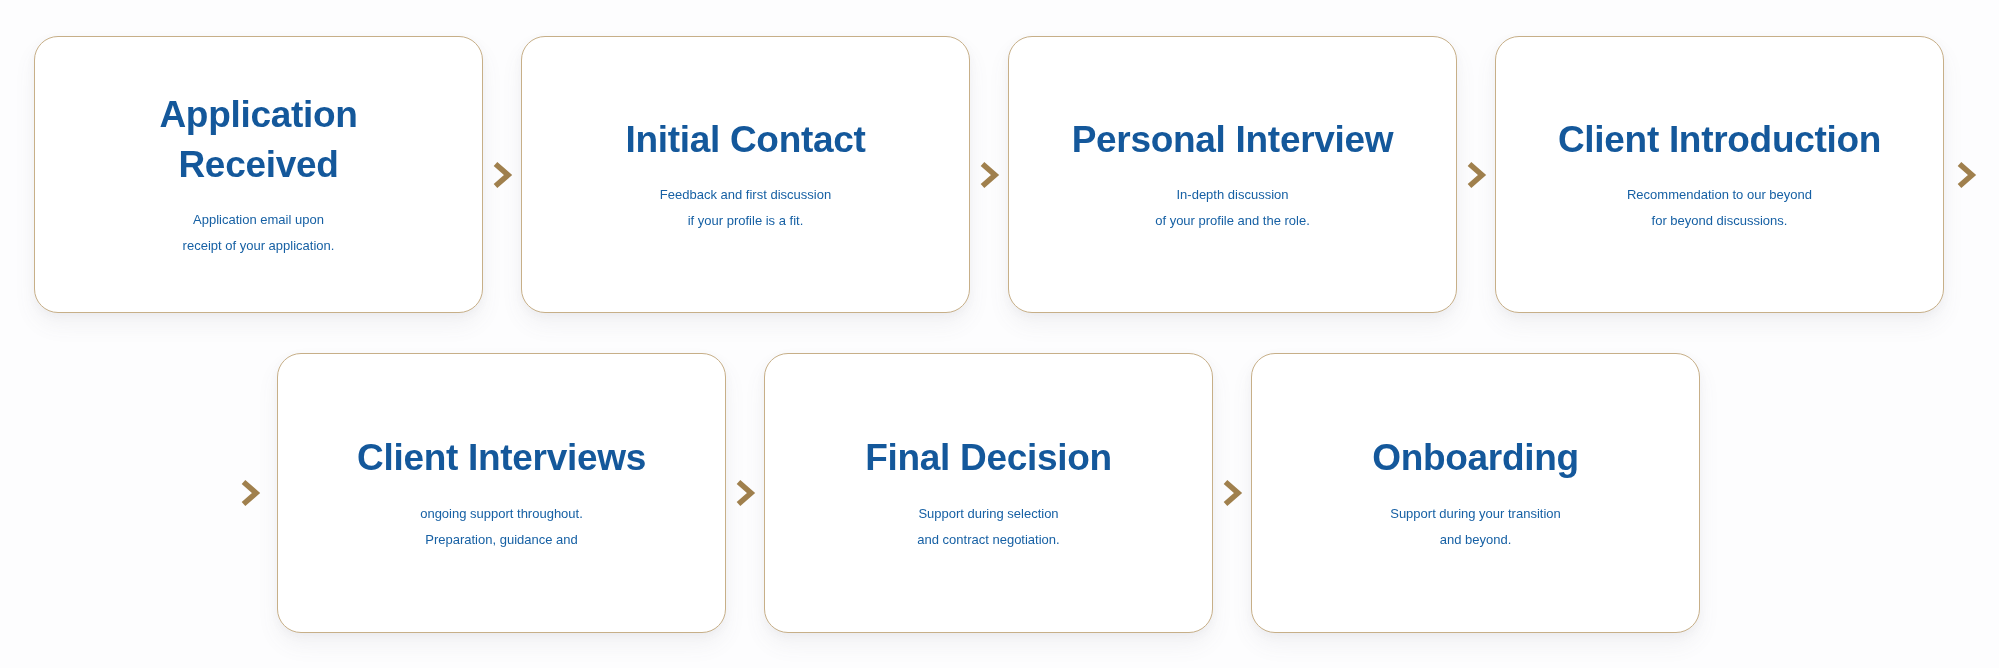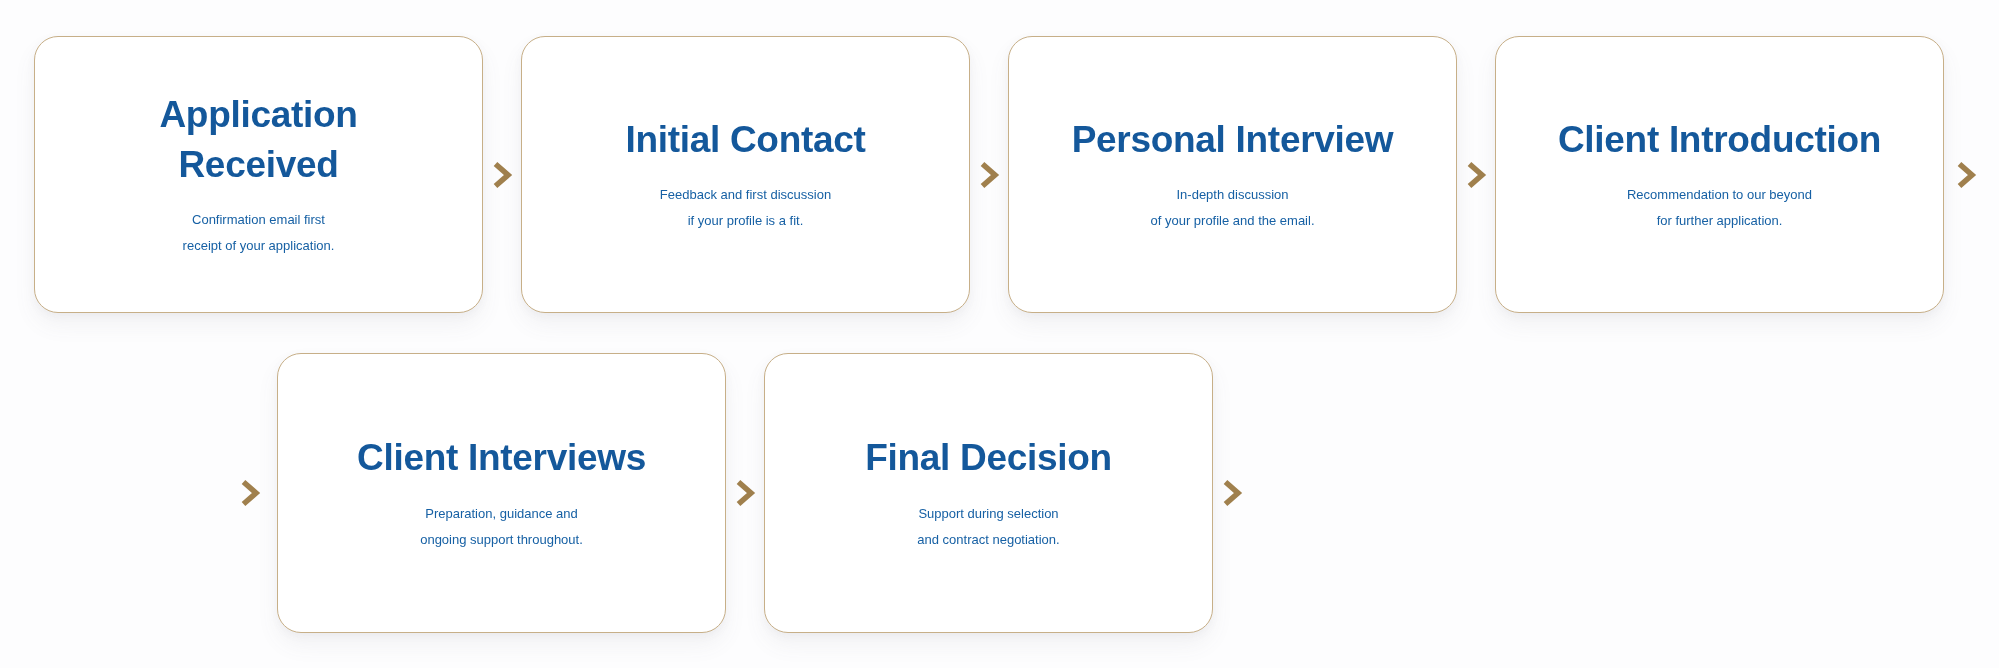--- a/index.html
+++ b/index.html
@@ -81,21 +81,21 @@
 </head>
 <body>
 
 <div class="canvas">
 
   <div class="row row-1">
 
     <section class="card">
       <h2 class="card-title">Application Received</h2>
       <p class="card-desc">
-        <span class="line">Confirmation email first</span>
+        <span class="line">Application email upon</span>
         <span class="line">receipt of your application.</span>
       </p>
     </section>
 
     <div class="chev chev-mid">
       <svg width="21" height="28" viewBox="0 0 21 28" aria-hidden="true">
         <polyline points="3.5,3 16,14 3.5,25" fill="none" stroke-width="5.5" stroke-linejoin="miter" stroke="#a0804d"></polyline>
       </svg>
     </div>
 
@@ -110,35 +110,35 @@
     <div class="chev chev-mid">
       <svg width="21" height="28" viewBox="0 0 21 28" aria-hidden="true">
         <polyline points="3.5,3 16,14 3.5,25" fill="none" stroke-width="5.5" stroke-linejoin="miter" stroke="#a0804d"></polyline>
       </svg>
     </div>
 
     <section class="card">
       <h2 class="card-title">Personal Interview</h2>
       <p class="card-desc">
         <span class="line">In-depth discussion</span>
-        <span class="line">of your profile and the email.</span>
+        <span class="line">of your profile and the role.</span>
       </p>
     </section>
 
     <div class="chev chev-mid">
       <svg width="21" height="28" viewBox="0 0 21 28" aria-hidden="true">
         <polyline points="3.5,3 16,14 3.5,25" fill="none" stroke-width="5.5" stroke-linejoin="miter" stroke="#a0804d"></polyline>
       </svg>
     </div>
 
     <section class="card">
       <h2 class="card-title">Client Introduction</h2>
       <p class="card-desc">
         <span class="line">Recommendation to our beyond</span>
-        <span class="line">for further application.</span>
+        <span class="line">for beyond discussions.</span>
       </p>
     </section>
 
     <div class="chev chev-tail">
       <svg width="21" height="28" viewBox="0 0 21 28" aria-hidden="true">
         <polyline points="3.5,3 16,14 3.5,25" fill="none" stroke-width="5.5" stroke-linejoin="miter" stroke="#a0804d"></polyline>
       </svg>
     </div>
 
   </div>
@@ -147,22 +147,22 @@
 
     <div class="chev chev-lead">
       <svg width="21" height="28" viewBox="0 0 21 28" aria-hidden="true">
         <polyline points="3.5,3 16,14 3.5,25" fill="none" stroke-width="5.5" stroke-linejoin="miter" stroke="#a0804d"></polyline>
       </svg>
     </div>
 
     <section class="card">
       <h2 class="card-title">Client Interviews</h2>
       <p class="card-desc">
+        <span class="line">ongoing support throughout.</span>
         <span class="line">Preparation, guidance and</span>
-        <span class="line">ongoing support throughout.</span>
       </p>
     </section>
 
     <div class="chev chev-mid">
       <svg width="21" height="28" viewBox="0 0 21 28" aria-hidden="true">
         <polyline points="3.5,3 16,14 3.5,25" fill="none" stroke-width="5.5" stroke-linejoin="miter" stroke="#a0804d"></polyline>
       </svg>
     </div>
 
     <section class="card">
@@ -172,16 +172,23 @@
         <span class="line">and contract negotiation.</span>
       </p>
     </section>
 
     <div class="chev chev-mid">
       <svg width="21" height="28" viewBox="0 0 21 28" aria-hidden="true">
         <polyline points="3.5,3 16,14 3.5,25" fill="none" stroke-width="5.5" stroke-linejoin="miter" stroke="#a0804d"></polyline>
       </svg>
     </div>
 
+    <section class="card">
+      <h2 class="card-title">Onboarding</h2>
+      <p class="card-desc">
+        <span class="line">Support during your transition</span>
+        <span class="line">and beyond.</span>
+      </p>
+    </section>
 
   </div>
 
 </div>
 
 </body></html>

